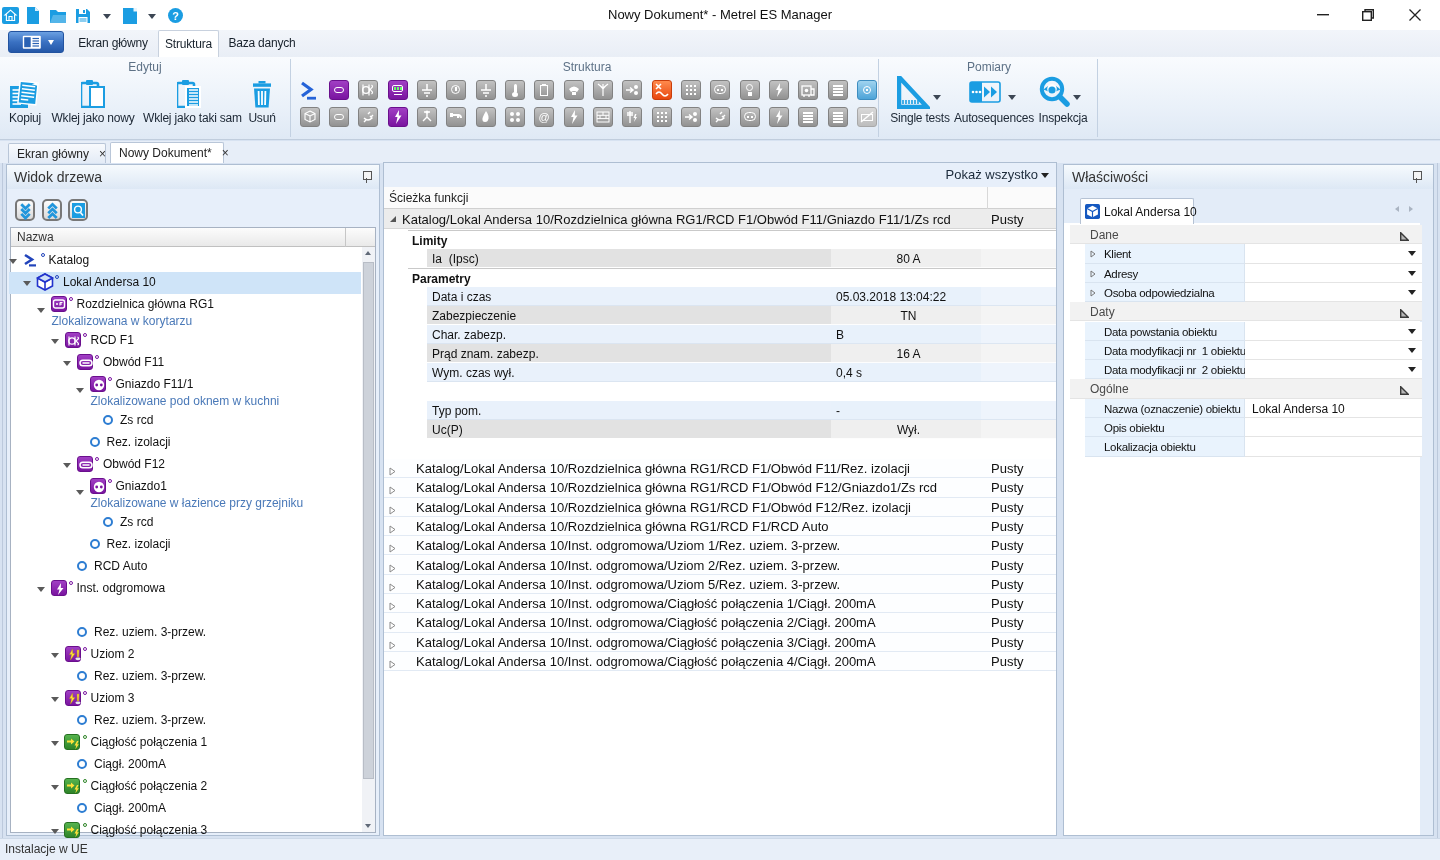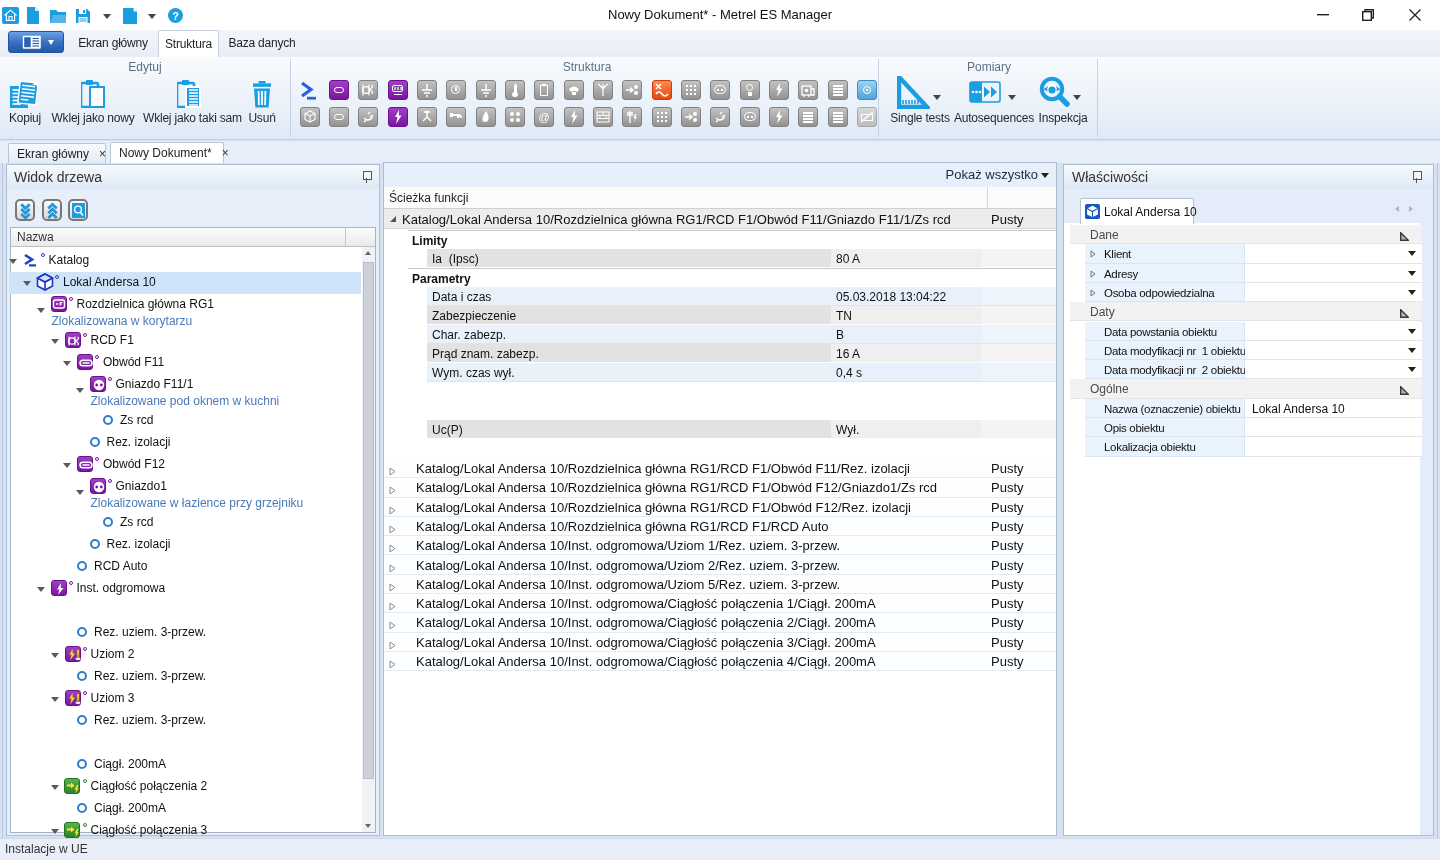--- a/index.html
+++ b/index.html
@@ -56,21 +56,21 @@
 .mrow{position:absolute;left:0;width:672px;height:19.3px;font-size:13px;color:#111;border-bottom:1px solid #e2eaf4;background:#fdfeff;}
 .mrow .pth{position:absolute;left:32px;top:2px;white-space:nowrap;}
 .mrow .pusty{position:absolute;left:607px;top:2px;}
 .exparrow{position:absolute;left:5px;top:5px;width:7px;height:9px;}
 
 .dsec{position:absolute;left:24px;width:648px;height:19px;background:#fff;border-top:1px solid #c9c9c9;font-size:12px;font-weight:bold;color:#111;}
 .drow{position:absolute;left:24px;width:648px;height:19px;font-size:12px;color:#111;}
 .dlab{position:absolute;left:19px;top:0;width:404px;height:19px;padding:3px 0 0 5px;white-space:nowrap;}
 .dval{position:absolute;left:423px;top:0;width:150px;white-space:nowrap;height:19px;padding:3px 0 0 5px;}
 .dthird{position:absolute;left:573px;top:0;width:75px;height:19px;}
-.vgray{background:#efefef;border-bottom:1px solid #fdfdfd;}
+.vgray{background:#efefef;border-bottom:1px solid #fdfdfd;text-align:center;}
 .vblue{background:#e8f1fb;border-bottom:1px solid #dce6f2;}
 .tgray{background:#f4f4f4;border-bottom:1px solid #fdfdfd;}
 .tblue{background:#eef4fc;border-bottom:1px solid #dce6f2;}
 .lgray{background:#e2e2e2;border-bottom:1px solid #fff;}
 .lblue{background:#e9f1fb;border-bottom:1px solid #dbe5f1;}
 
 #rightpanel{left:1063px;top:164px;width:371px;height:672px;background:#e3ecf8;border:1px solid #aebed2;}
 #rightwhite{position:absolute;left:0;top:58px;width:356px;height:612px;background:#fff;}
 #proptab{position:absolute;left:16px;top:33px;width:114px;height:26px;background:#fff;border:1px solid #b5c2d4;border-bottom:none;border-radius:2px 2px 0 0;font-size:12px;color:#111;}
 .grow{position:absolute;left:6px;width:352px;height:19.3px;font-size:12px;color:#111;}
@@ -629,20 +629,29 @@
             <path d="M10 2 L12 2 L11.7 9 L10.3 9 Z" fill="#ffe13a" stroke="#b89a00" stroke-width="0.4"></path>
             <ellipse cx="11" cy="10.8" rx="2.6" ry="1.4" fill="#e8e8e8"></ellipse>
           </svg></div>
         <span class="tdot" style="left:71.5px;border-color:#7a15a0"></span>
         <span class="tlabel" style="left:79.5px">Uziom 3</span>
       </div>
 <div class="trow" style="left:0;top:482px;width:364px">
         <span class="tcirc" style="left:66px"></span>
         <span class="tlabel" style="left:83px">Rez. uziem. 3-przew.</span>
       </div>
+<div class="trow" style="left:0;top:504px;width:364px">
+        <span class="texp" style="left:39.5px;top:9px"></span>
+        <div class="abs tico" style="left:53px;background:linear-gradient(#56b44e,#2e8428);border:1px solid #257020"><svg width="14" height="14" viewBox="0 0 14 14" style="margin:1px">
+            <path d="M1 4.5 L5 4.5 L5 2.5 L8.5 5.5 L5 8.5 L5 6.5 L1 6.5 Z" fill="#ffe13a"></path>
+            <path d="M11 5 L8.5 9.5 L10.3 9.5 L9.3 13.5 L12.8 8.2 L11.1 8.2 L12.5 5 Z" fill="#ffe13a"></path>
+          </svg></div>
+        <span class="tdot" style="left:71.5px;border-color:#2e8428"></span>
+        <span class="tlabel" style="left:79.5px">Ciągłość połączenia 1</span>
+      </div>
 <div class="trow" style="left:0;top:526px;width:364px">
         <span class="tcirc" style="left:66px"></span>
         <span class="tlabel" style="left:83px">Ciągł. 200mA</span>
       </div>
 <div class="trow" style="left:0;top:548px;width:364px">
         <span class="texp" style="left:39.5px;top:9px"></span>
         <div class="abs tico" style="left:53px;background:linear-gradient(#56b44e,#2e8428);border:1px solid #257020"><svg width="14" height="14" viewBox="0 0 14 14" style="margin:1px">
             <path d="M1 4.5 L5 4.5 L5 2.5 L8.5 5.5 L5 8.5 L5 6.5 L1 6.5 Z" fill="#ffe13a"></path>
             <path d="M11 5 L8.5 9.5 L10.3 9.5 L9.3 13.5 L12.8 8.2 L11.1 8.2 L12.5 5 Z" fill="#ffe13a"></path>
           </svg></div>
@@ -712,20 +721,25 @@
       <span class="dthird tblue"></span>
     </div>
 <div class="drow" style="top:157px">
       <span class="dlab lgray">Prąd znam. zabezp.</span>
       <span class="dval vgray">16 A</span>
       <span class="dthird tgray"></span>
     </div>
 <div class="drow" style="top:176px">
       <span class="dlab lblue">Wym. czas wył.</span>
       <span class="dval vblue">0,4 s</span>
+      <span class="dthird tblue"></span>
+    </div>
+<div class="drow" style="top:214px">
+      <span class="dlab lblue">Typ pom.</span>
+      <span class="dval vblue">-</span>
       <span class="dthird tblue"></span>
     </div>
 <div class="drow" style="top:233px">
       <span class="dlab lgray">Uc(P)</span>
       <span class="dval vgray">Wył.</span>
       <span class="dthird tgray"></span>
     </div>
 <div class="mrow" style="top:272px">
       <span class="exparrow"><svg width="7" height="9" viewBox="0 0 7 9">
           <path d="M1 1 L6 4.5 L1 8 Z" fill="#fff" stroke="#8a8a8a" stroke-width="1"></path>

